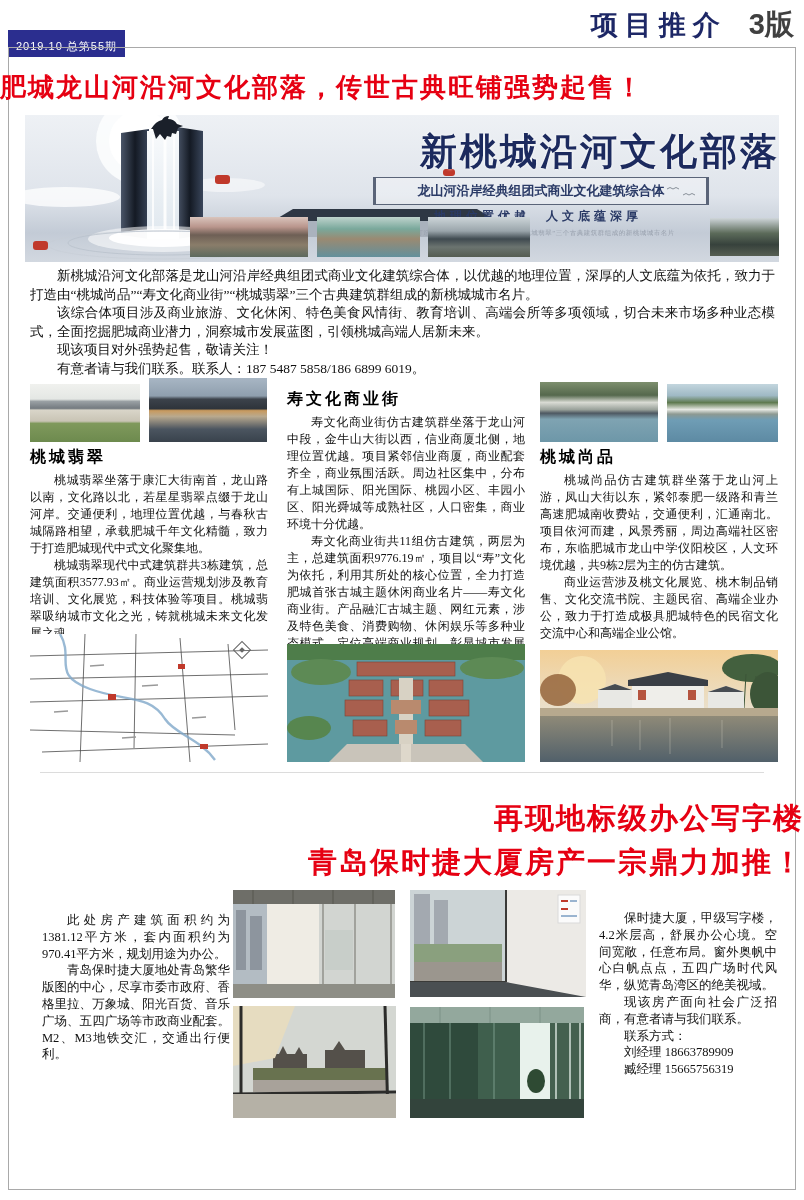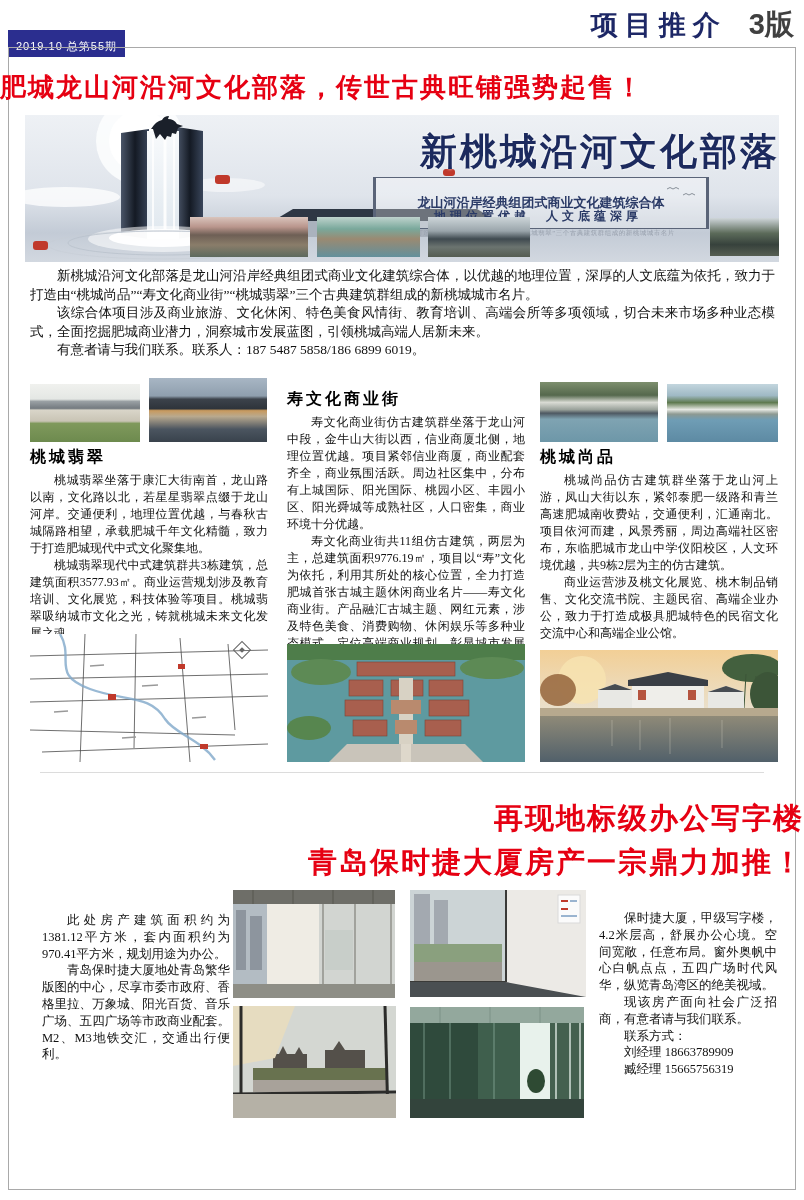--- a/index.html
+++ b/index.html
@@ -15,21 +15,21 @@
   
   .hl1{position:absolute;left:0;top:70px;width:804px;text-align:left;
        font:bold 26px "Liberation Sans","DejaVu Sans",sans-serif;color:#e60012;letter-spacing:2px}
   
   .banner{position:absolute;left:25px;top:115px;width:754px;height:147px;overflow:hidden}
   .banner svg{position:absolute;left:0;top:0}
   .b-title{position:absolute;left:300px;top:12px;width:455px;text-align:right;
        font-weight:bold;font-size:37px;color:#1c2a5e;letter-spacing:3px;text-shadow:0 0 3px #fff}
   .b-sub{position:absolute;left:348px;top:62px;width:330px;text-align:center;font-weight:bold;font-size:13px;
        color:#2a3a66;border:1px solid #5a6478;border-left-width:3px;border-right-width:3px;
-       padding:16px 0;background:rgba(255,255,255,.3)}
+       padding:4px 0;background:rgba(255,255,255,.3)}
   .b-tag{position:absolute;left:383px;top:93px;width:260px;text-align:center;font-weight:bold;
        font-size:12px;color:#2a3a66;letter-spacing:4px}
   .b-fine{position:absolute;left:250px;top:114px;width:520px;text-align:center;font-size:6.5px;
        color:#99a1ae;white-space:nowrap;letter-spacing:.5px}
   .b-ph{position:absolute;top:102px;height:40px}
   #bp1{left:165px;width:118px;background:linear-gradient(180deg,#d9c4bc 0%,#b9958c 25%,#6e5f55 45%,#8a7d6a 70%,#5d6a5e 100%)}
   #bp2{left:292px;width:103px;background:linear-gradient(180deg,#bfd3cd 0%,#79a89b 30%,#9a8a72 55%,#62909c 100%)}
   #bp3{left:403px;width:102px;background:linear-gradient(180deg,#cdd5d9 0%,#9aa5ab 35%,#3f4a50 55%,#6b7470 75%,#555d52 100%)}
   #bp4{left:685px;top:103px;width:69px;height:38px;background:linear-gradient(180deg,#cfd6da 0%,#5c6b5a 40%,#37423c 70%,#565e52 100%)}
   
@@ -137,20 +137,21 @@
   <div class="b-fine">致力于打造由“桃城尚品”“寿文化商业街”“桃城翡翠”三个古典建筑群组成的新桃城城市名片</div>
   <div class="b-ph" id="bp1"></div>
   <div class="b-ph" id="bp2"></div>
   <div class="b-ph" id="bp3"></div>
   <div class="b-ph" id="bp4"></div>
 </div>
 
 <div class="intro">
   <p>新桃城沿河文化部落是龙山河沿岸经典组团式商业文化建筑综合体，以优越的地理位置，深厚的人文底蕴为依托，致力于打造由“桃城尚品”“寿文化商业街”“桃城翡翠”三个古典建筑群组成的新桃城城市名片。</p>
   <p>该综合体项目涉及商业旅游、文化休闲、特色美食风情街、教育培训、高端会所等多项领域，切合未来市场多种业态模式，全面挖掘肥城商业潜力，洞察城市发展蓝图，引领桃城高端人居新未来。</p>
+  <p>现该项目对外强势起售，敬请关注！</p>
   <p>有意者请与我们联系。联系人：187 5487 5858/186 6899 6019。</p>
 </div>
 
 <div class="col" id="col1">
   <div class="ph-row">
     <div class="ph ph-house-day"></div>
     <div class="ph ph-house-dusk"></div>
   </div>
   <h3>桃城翡翠</h3>
   <p>桃城翡翠坐落于康汇大街南首，龙山路以南，文化路以北，若星星翡翠点缀于龙山河岸。交通便利，地理位置优越，与春秋古城隔路相望，承载肥城千年文化精髓，致力于打造肥城现代中式文化聚集地。</p>

